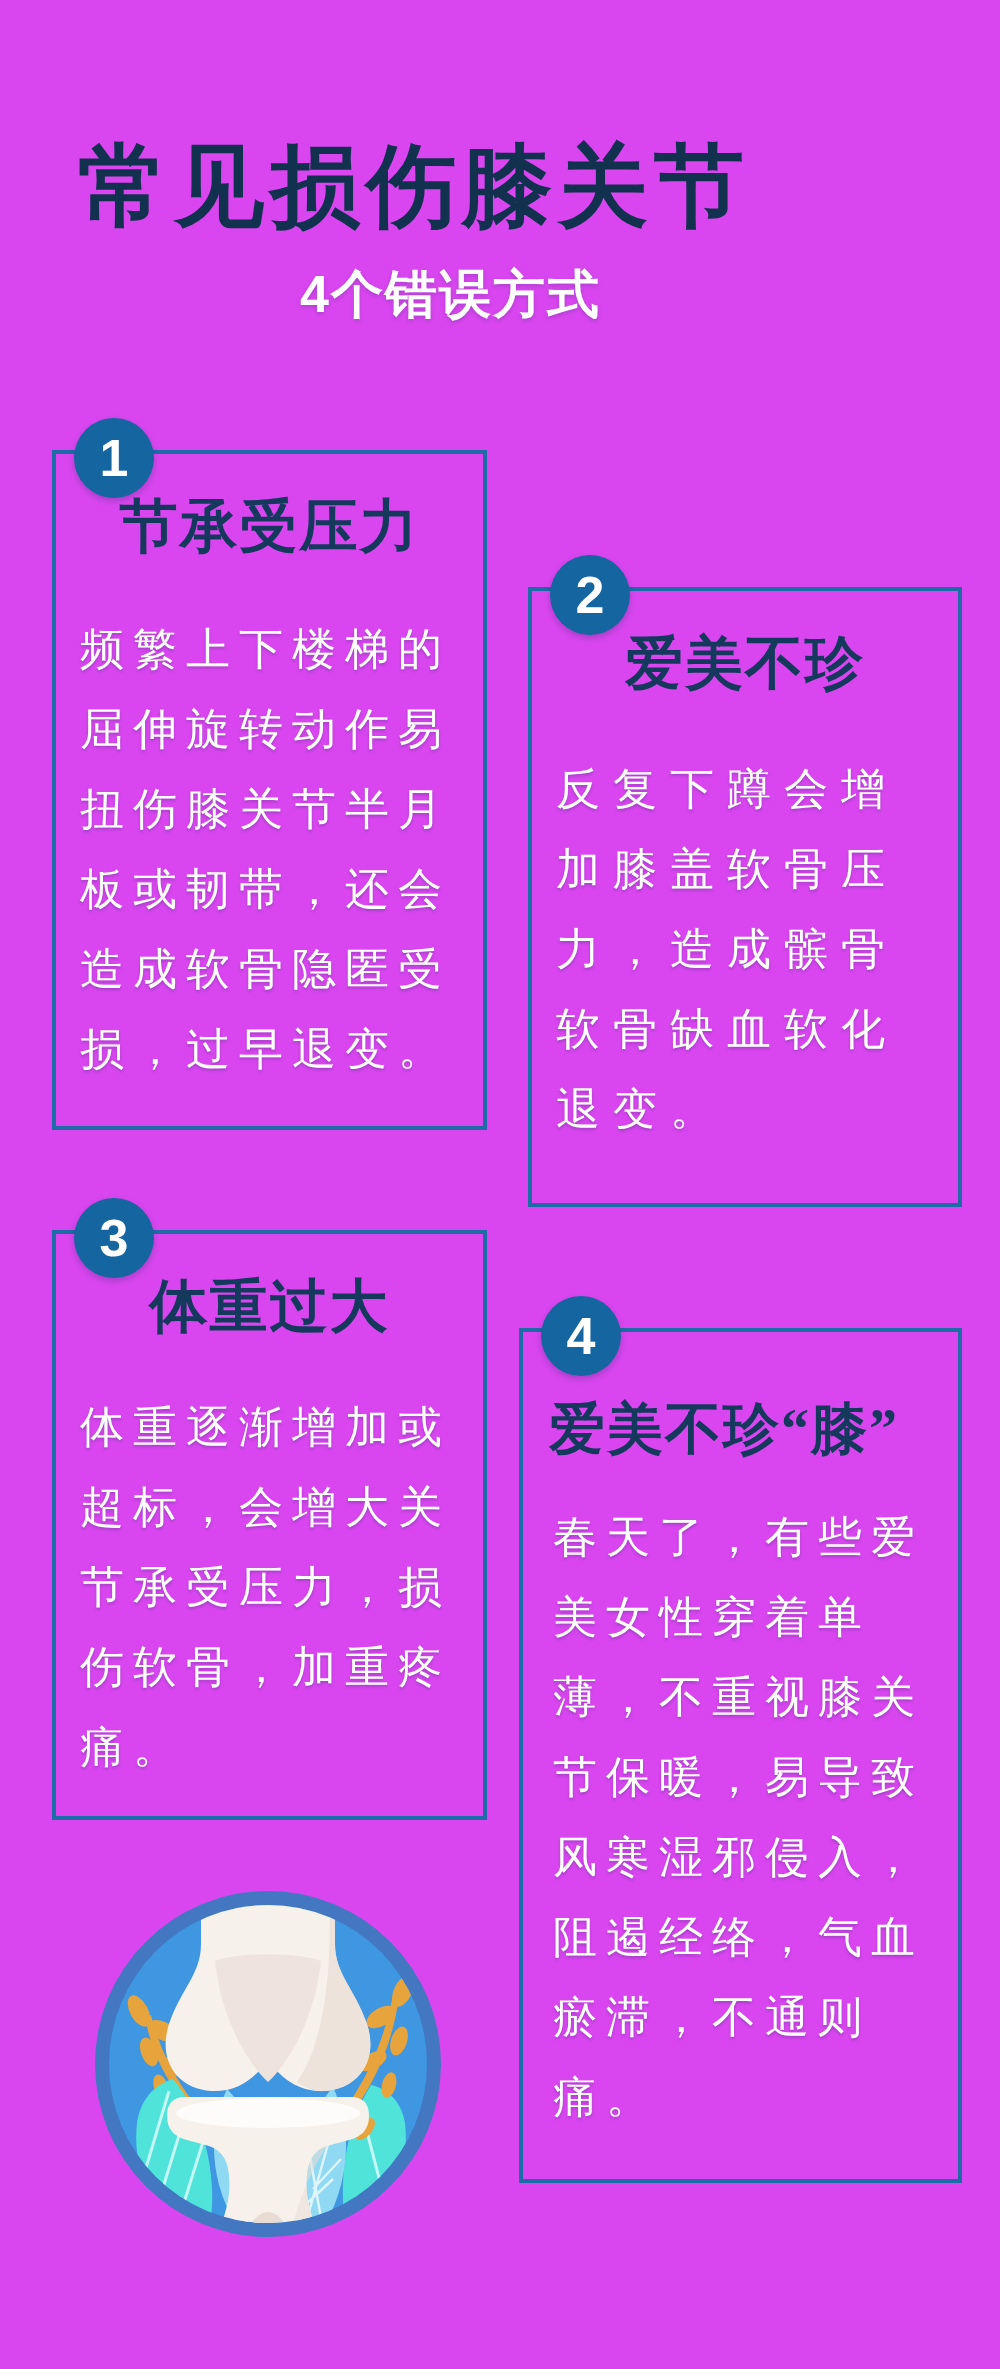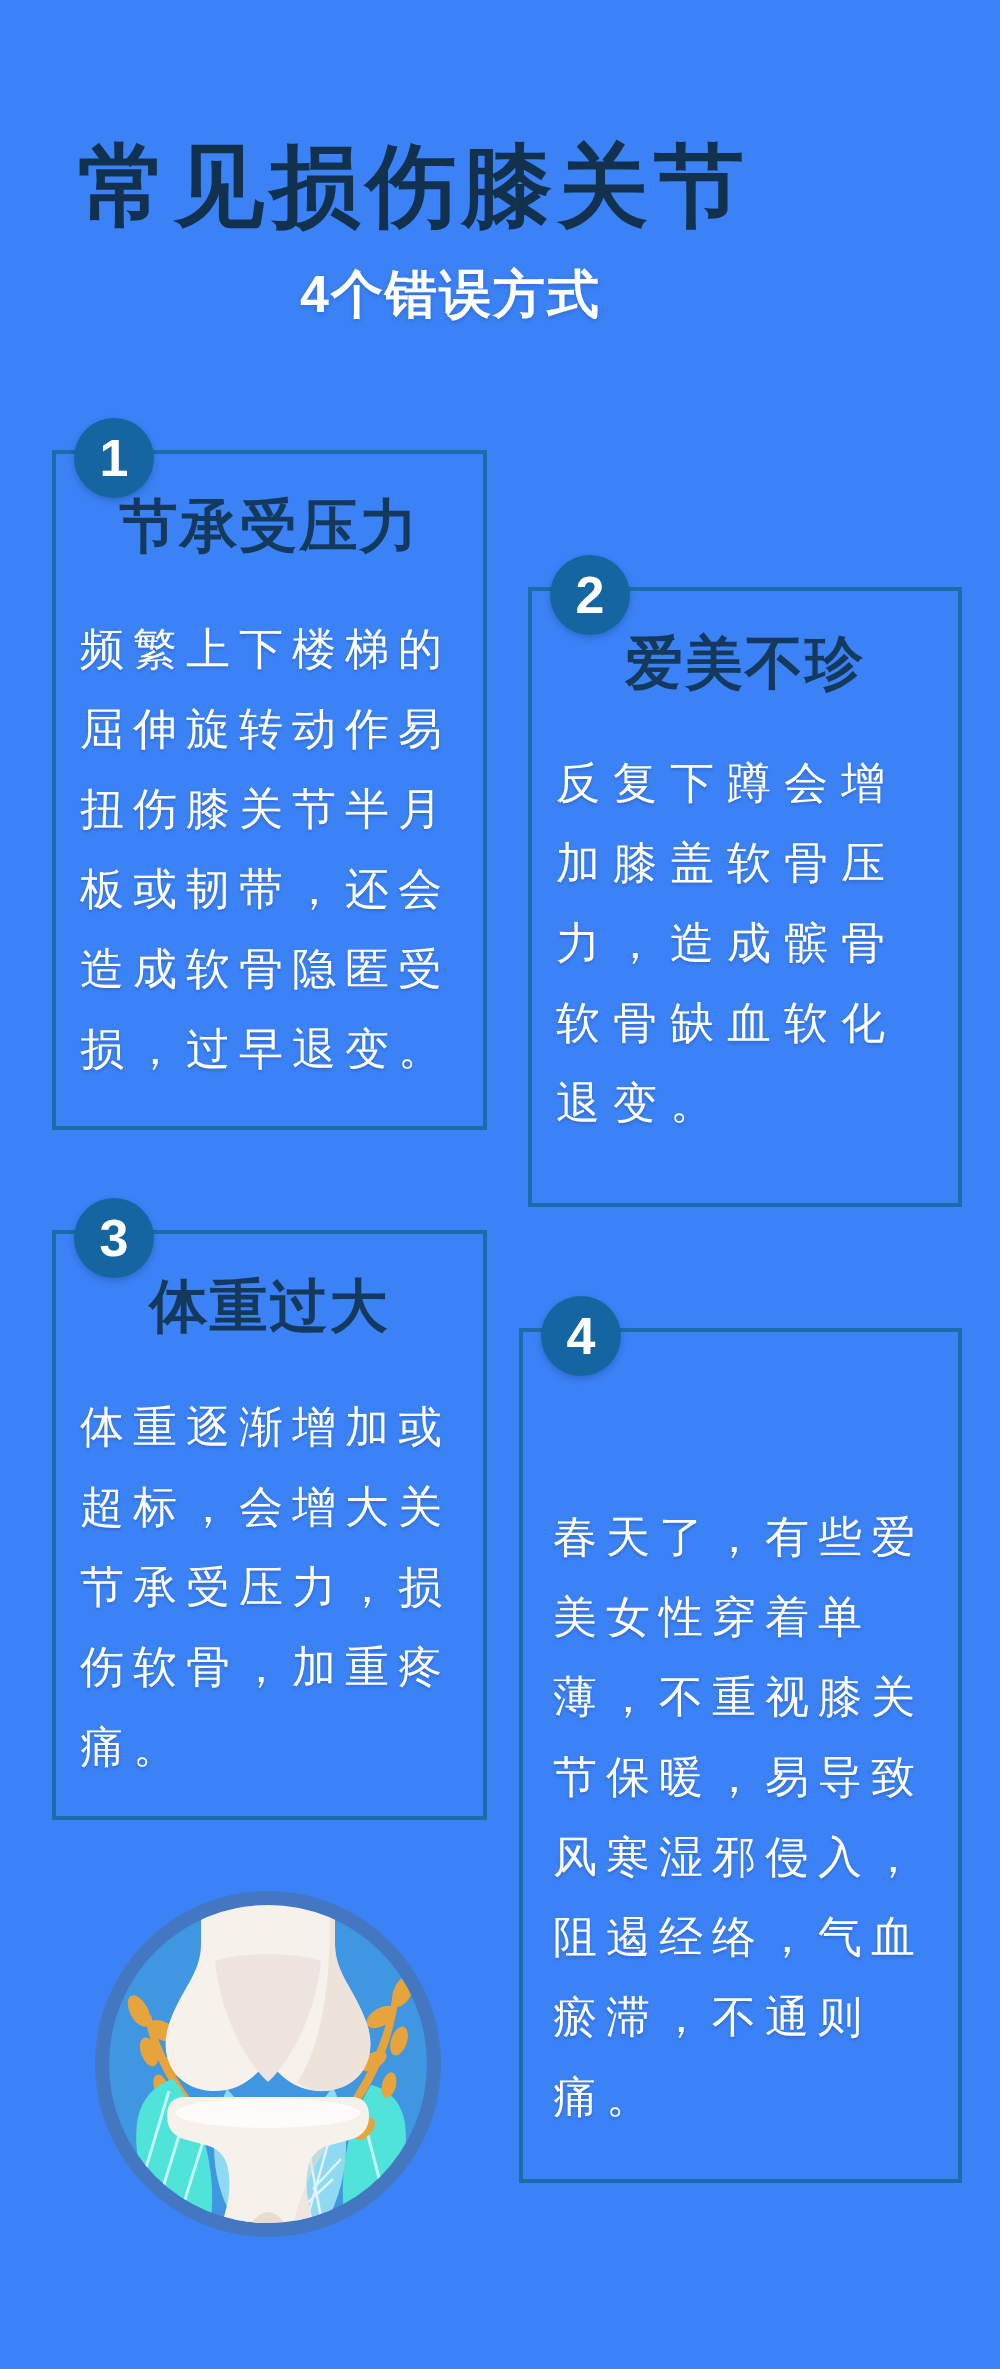--- a/index.html
+++ b/index.html
@@ -1,18 +1,18 @@
 <!DOCTYPE html>
 <html><head>
 <meta charset="utf-8">
 <style>
   html,body{margin:0;padding:0;background:#6490DC;}
   .page{
     position:relative;width:1000px;height:2369px;overflow:hidden;
-    background:#3b82f6;font-family:"Liberation Sans",sans-serif;
+    background:#d946ef;font-family:"Liberation Sans",sans-serif;
   }
   .title-line1{
     position:absolute;left:78px;top:126px;
     font-size:90px;font-weight:900;color:#12314E;letter-spacing:6px;white-space:nowrap;
   }
   .title-line2{
     position:absolute;left:300px;top:260px;
     font-size:52px;font-weight:900;color:#FFFFFF;letter-spacing:2px;white-space:nowrap;
     text-shadow:0 2px 4px rgba(20,40,90,.22);
   }
@@ -32,21 +32,21 @@
     font-family:"Liberation Serif",serif;font-weight:bold;
     font-size:58px;color:#14395C;letter-spacing:2px;white-space:nowrap;
   }
   .card4 .card-heading{left:26px;right:auto;top:60px;text-align:left;font-size:56px;}
   .card-body{
     position:absolute;left:24px;right:14px;white-space:pre-line;
     color:#FFFFFF;font-size:44px;line-height:80px;letter-spacing:9px;
     text-shadow:0 2px 3px rgba(25,45,95,.28);
   }
   .card1 .card-body{top:155px;}
-  .card2 .card-body{top:152px;letter-spacing:13px;}
+  .card2 .card-body{top:158px;letter-spacing:13px;}
   .card3 .card-body{top:153px;}
   .card4 .card-body{top:165px;left:30px;}
   .knee-illustration{
     position:absolute;left:93px;top:1889px;width:350px;height:350px;
   }
 </style>
 </head>
 <body>
 
 <div class="page">
@@ -80,20 +80,21 @@
     <div class="card-heading">体重过大</div>
     <div class="card-body">体重逐渐增加或
 超标，会增大关
 节承受压力，损
 伤软骨，加重疼
 痛。</div>
   </div>
 
   <div class="card card4">
     <div class="badge">4</div>
+    <div class="card-heading">爱美不珍“膝”</div>
     <div class="card-body">春天了，有些爱
 美女性穿着单
 薄，不重视膝关
 节保暖，易导致
 风寒湿邪侵入，
 阻遏经络，气血
 瘀滞，不通则
 痛。</div>
   </div>
 

